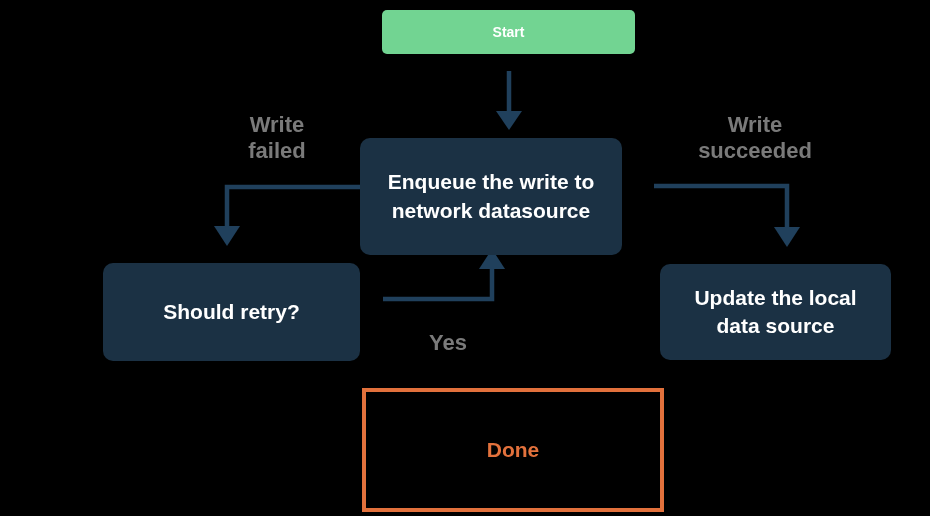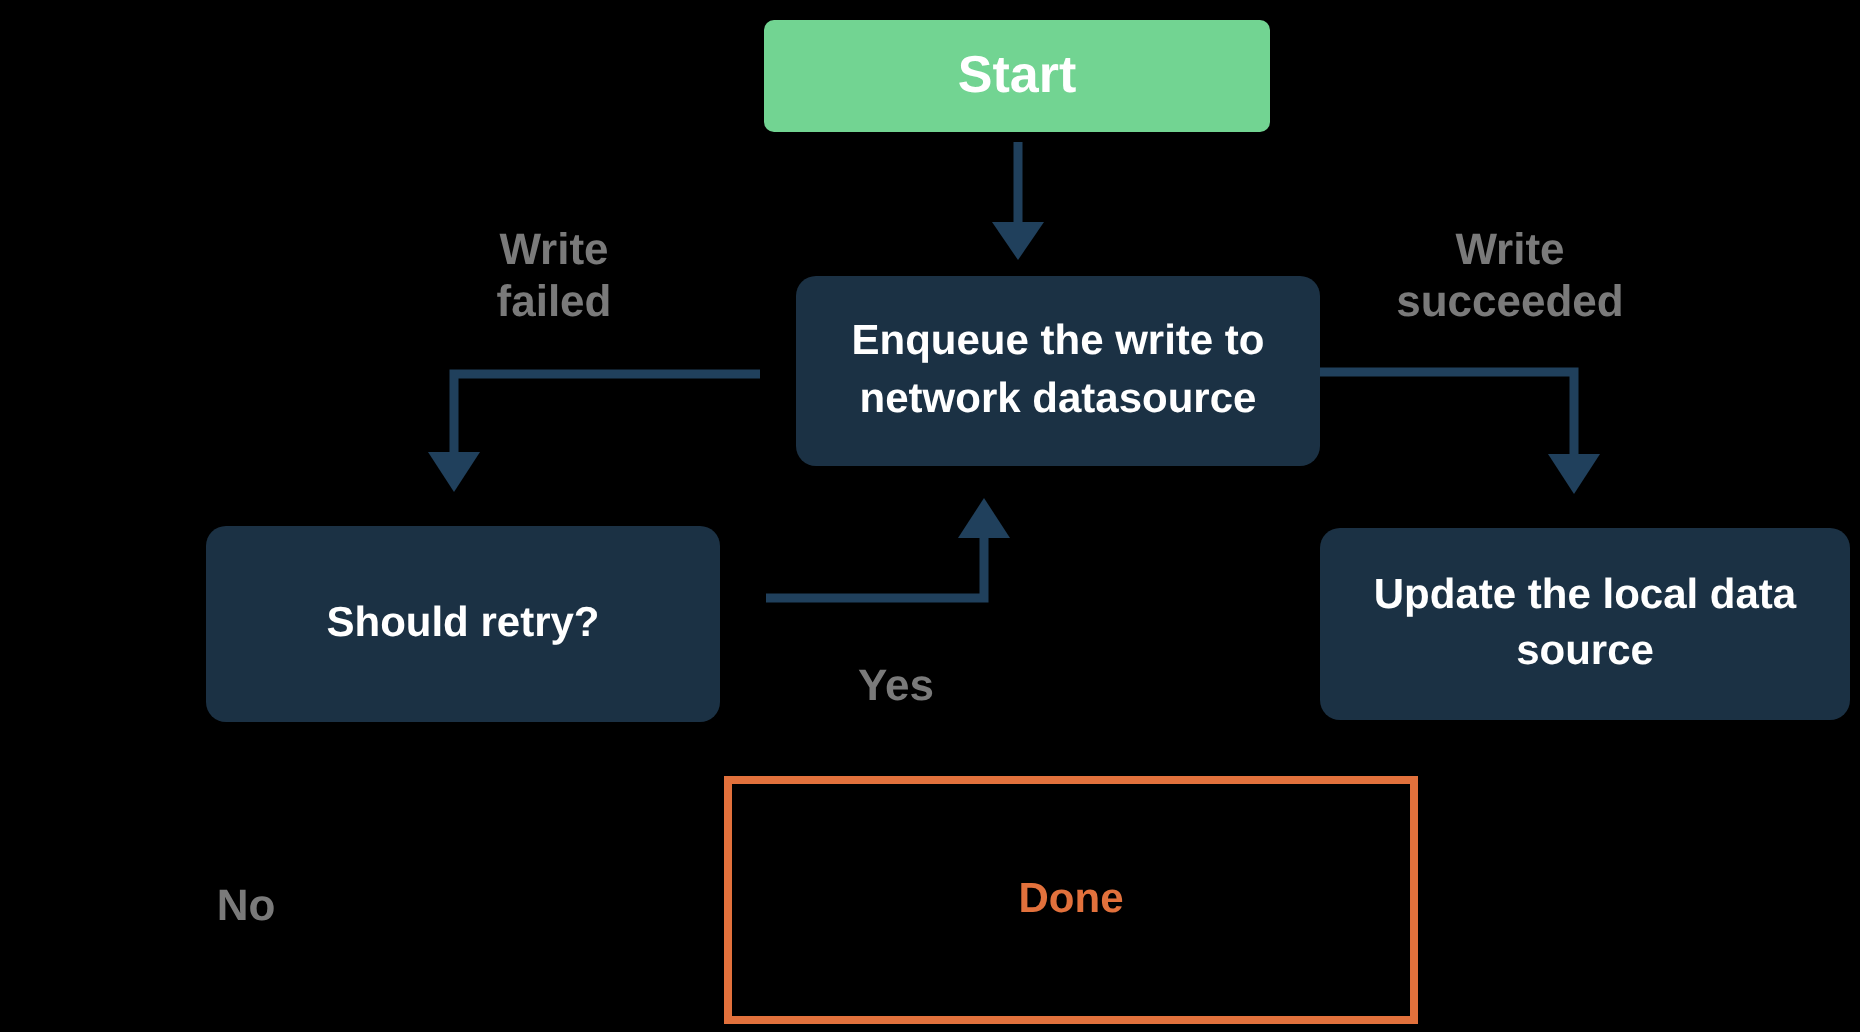--- a/index.html
+++ b/index.html
@@ -33,28 +33,28 @@
   .node-navy{
     background:var(--node-fill);
     color:var(--node-text);
     border-radius:10px;
     font-size:21px;line-height:1.35;
   }
   .node-start{
     background:var(--start-fill);
     color:var(--start-text);
     border-radius:5px;
-    font-size:26px;line-height:1.2;
-    left:382px;top:10px;width:253px;height:56px;
+    font-size:14px;line-height:1.2;
+    left:382px;top:10px;width:253px;height:44px;
   }
-  .node-enqueue{left:398px;top:138px;width:262px;height:95px;}
+  .node-enqueue{left:360px;top:138px;width:262px;height:117px;}
   .node-should-retry{left:103px;top:263px;width:257px;height:98px;align-items:center;}
-  .node-update-local{left:660px;top:264px;width:265px;height:96px;}
+  .node-update-local{left:660px;top:264px;width:231px;height:96px;}
   .node-done{
-    left:362px;top:388px;width:347px;height:124px;
+    left:362px;top:388px;width:302px;height:124px;
     background:transparent;
     border:4.5px solid var(--done-accent);
     color:var(--done-accent);
     border-radius:0;
     font-size:21px;
   }
   .edge-label{
     position:absolute;
     color:var(--edge-label-text);
     font-weight:700;
@@ -109,15 +109,14 @@
 
   <div class="node node-done">
     <span>Done</span>
   </div>
 
   <div class="edge-label label-write-failed">Write
 failed</div>
   <div class="edge-label label-write-succeeded">Write
 succeeded</div>
   <div class="edge-label label-yes">Yes</div>
-  <div class="edge-label label-no">No</div>
 
 </div>
 
 </body></html>

